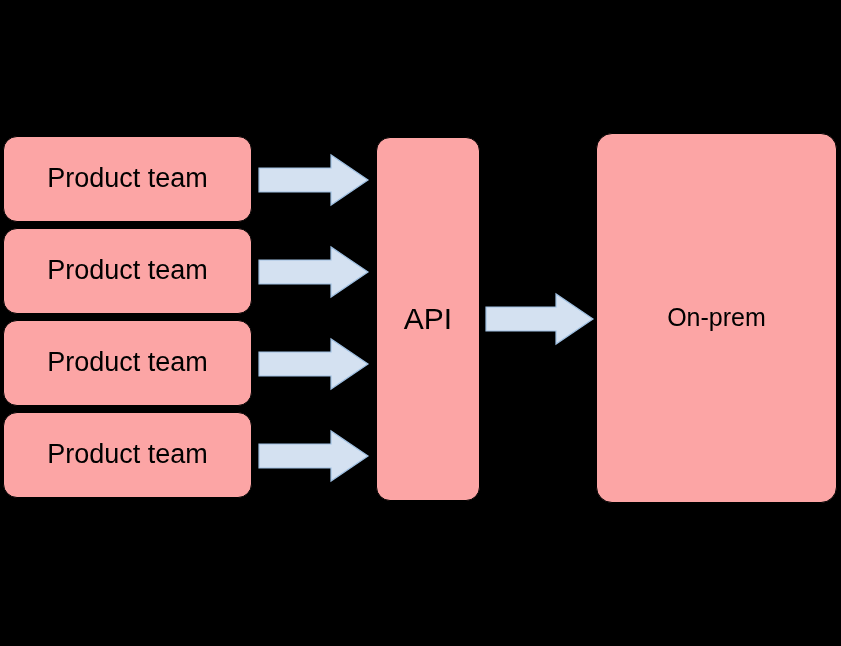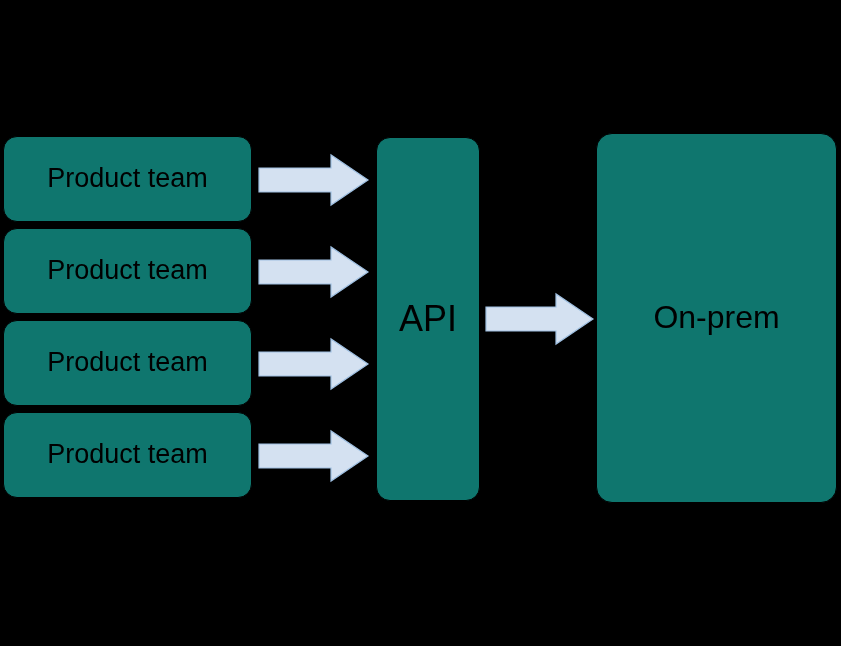--- a/index.html
+++ b/index.html
@@ -16,21 +16,21 @@
     width: 841px;
     height: 646px;
     background: #000000;
     overflow: hidden;
   }
 
   
   .node {
     position: absolute;
     box-sizing: border-box;
-    background: #0f766e;
+    background: #fca5a5;
     border: 1.5px solid #000000;
     border-radius: 14px;
     display: flex;
     align-items: center;
     justify-content: center;
     text-align: center;
     color: #000000;
     line-height: 1.18;
     -webkit-font-smoothing: antialiased;
   }
@@ -45,30 +45,30 @@
   .team-0 { top: 136px; }
   .team-1 { top: 228px; }
   .team-2 { top: 320px; }
   .team-3 { top: 412px; }
 
   .node-api {
     left: 376px;
     top: 137px;
     width: 104px;
     height: 364px;
-    font-size: 36px;
+    font-size: 30px;
     border-radius: 14px;
   }
 
   .node-target {
     left: 596px;
     top: 133px;
     width: 241px;
     height: 370px;
-    font-size: 32px;
+    font-size: 25px;
     border-radius: 16px;
     padding: 0 14px;
   }
   .node-target .lines {
     display: block;
   }
   .node-target .lines span {
     display: block;
   }
 

